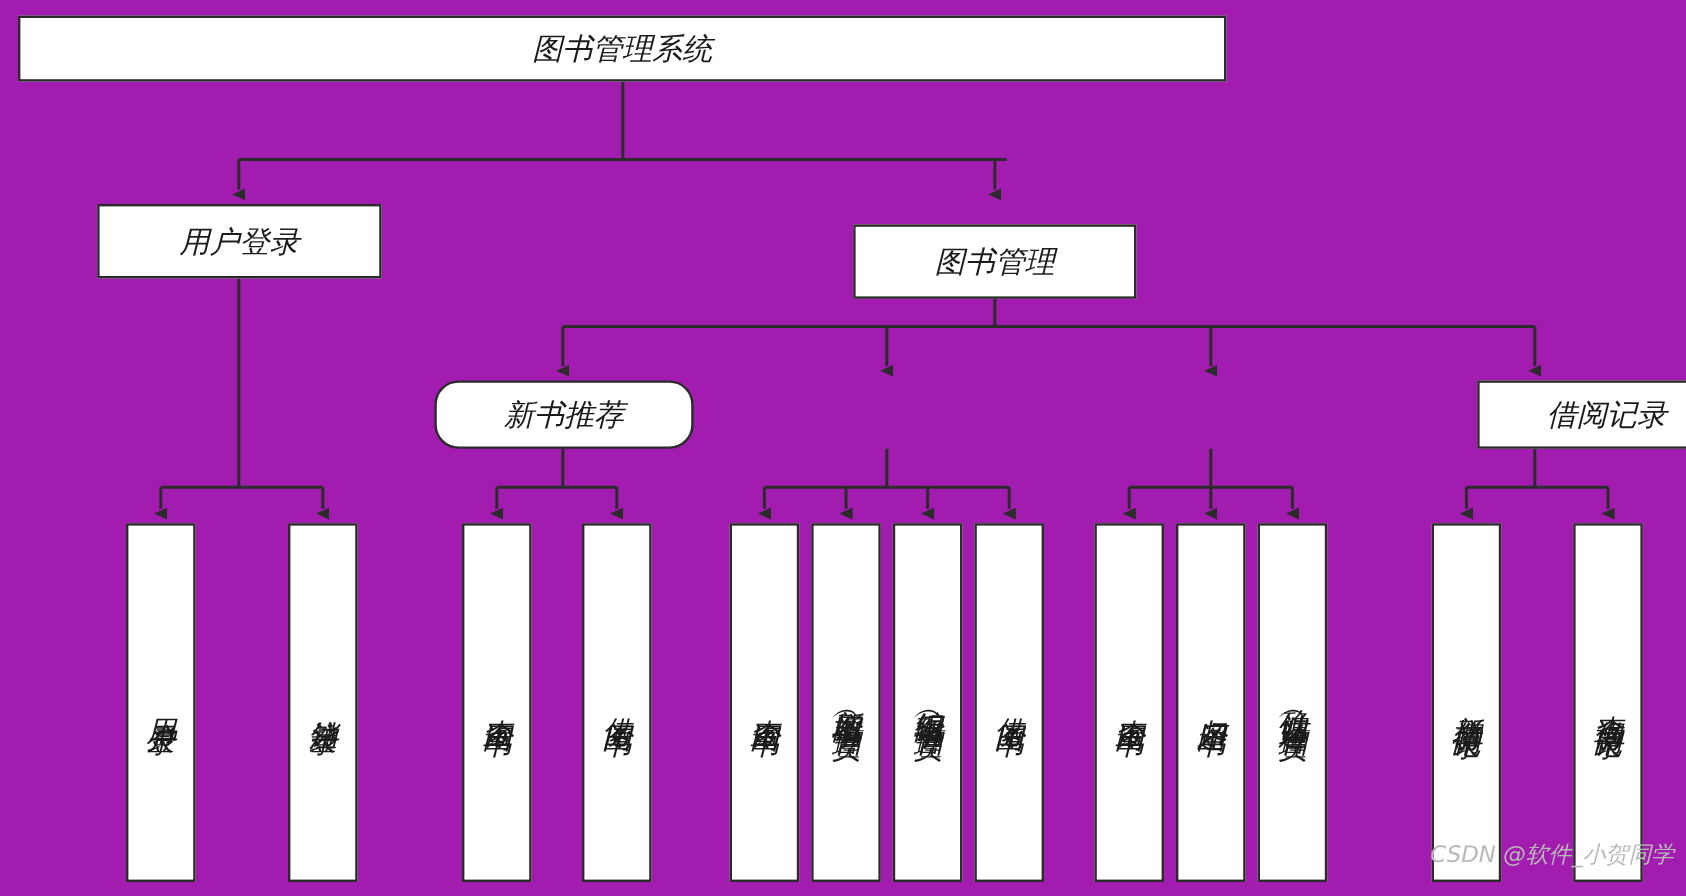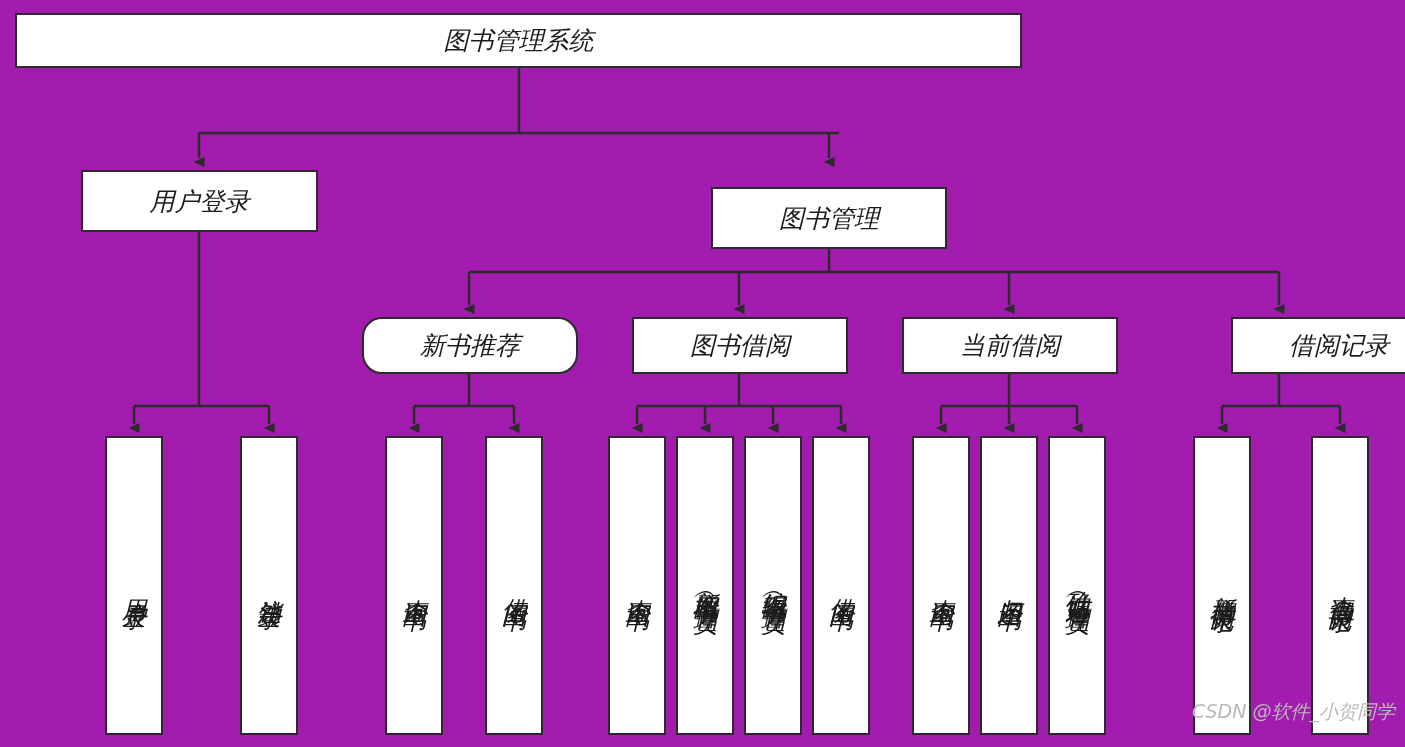--- a/index.html
+++ b/index.html
@@ -130,26 +130,20 @@
   <div class="node lvl2" style="left:81px; top:170px; width:237px; height:62px;">
     <span class="label">用户登录</span>
   </div>
   <div class="node lvl2" style="left:711px; top:170px; width:236px; height:62px;margin-top:17px;">
     <span class="label">图书管理</span>
   </div>
 
   <div class="node lvl3" style="left:362px; top:317px; width:216px; height:57px;border-radius:20px;">
     <span class="label">新书推荐</span>
   </div>
-  <div class="node lvl3" style="left:632px; top:317px; width:216px; height:57px;">
-    <span class="label">图书借阅</span>
-  </div>
-  <div class="node lvl3" style="left:902px; top:317px; width:216px; height:57px;">
-    <span class="label">当前借阅</span>
-  </div>
   <div class="node lvl3" style="left:1231px; top:317px; width:216px; height:57px;">
     <span class="label">借阅记录</span>
   </div>
 
   <div class="node leaf" style="left:105px; top:436px; width:58px; height:299px;">
     <span class="label">用户登录</span>
   </div>
   <div class="node leaf" style="left:240px; top:436px; width:58px; height:299px;">
     <span class="label">注销登录</span>
   </div>

